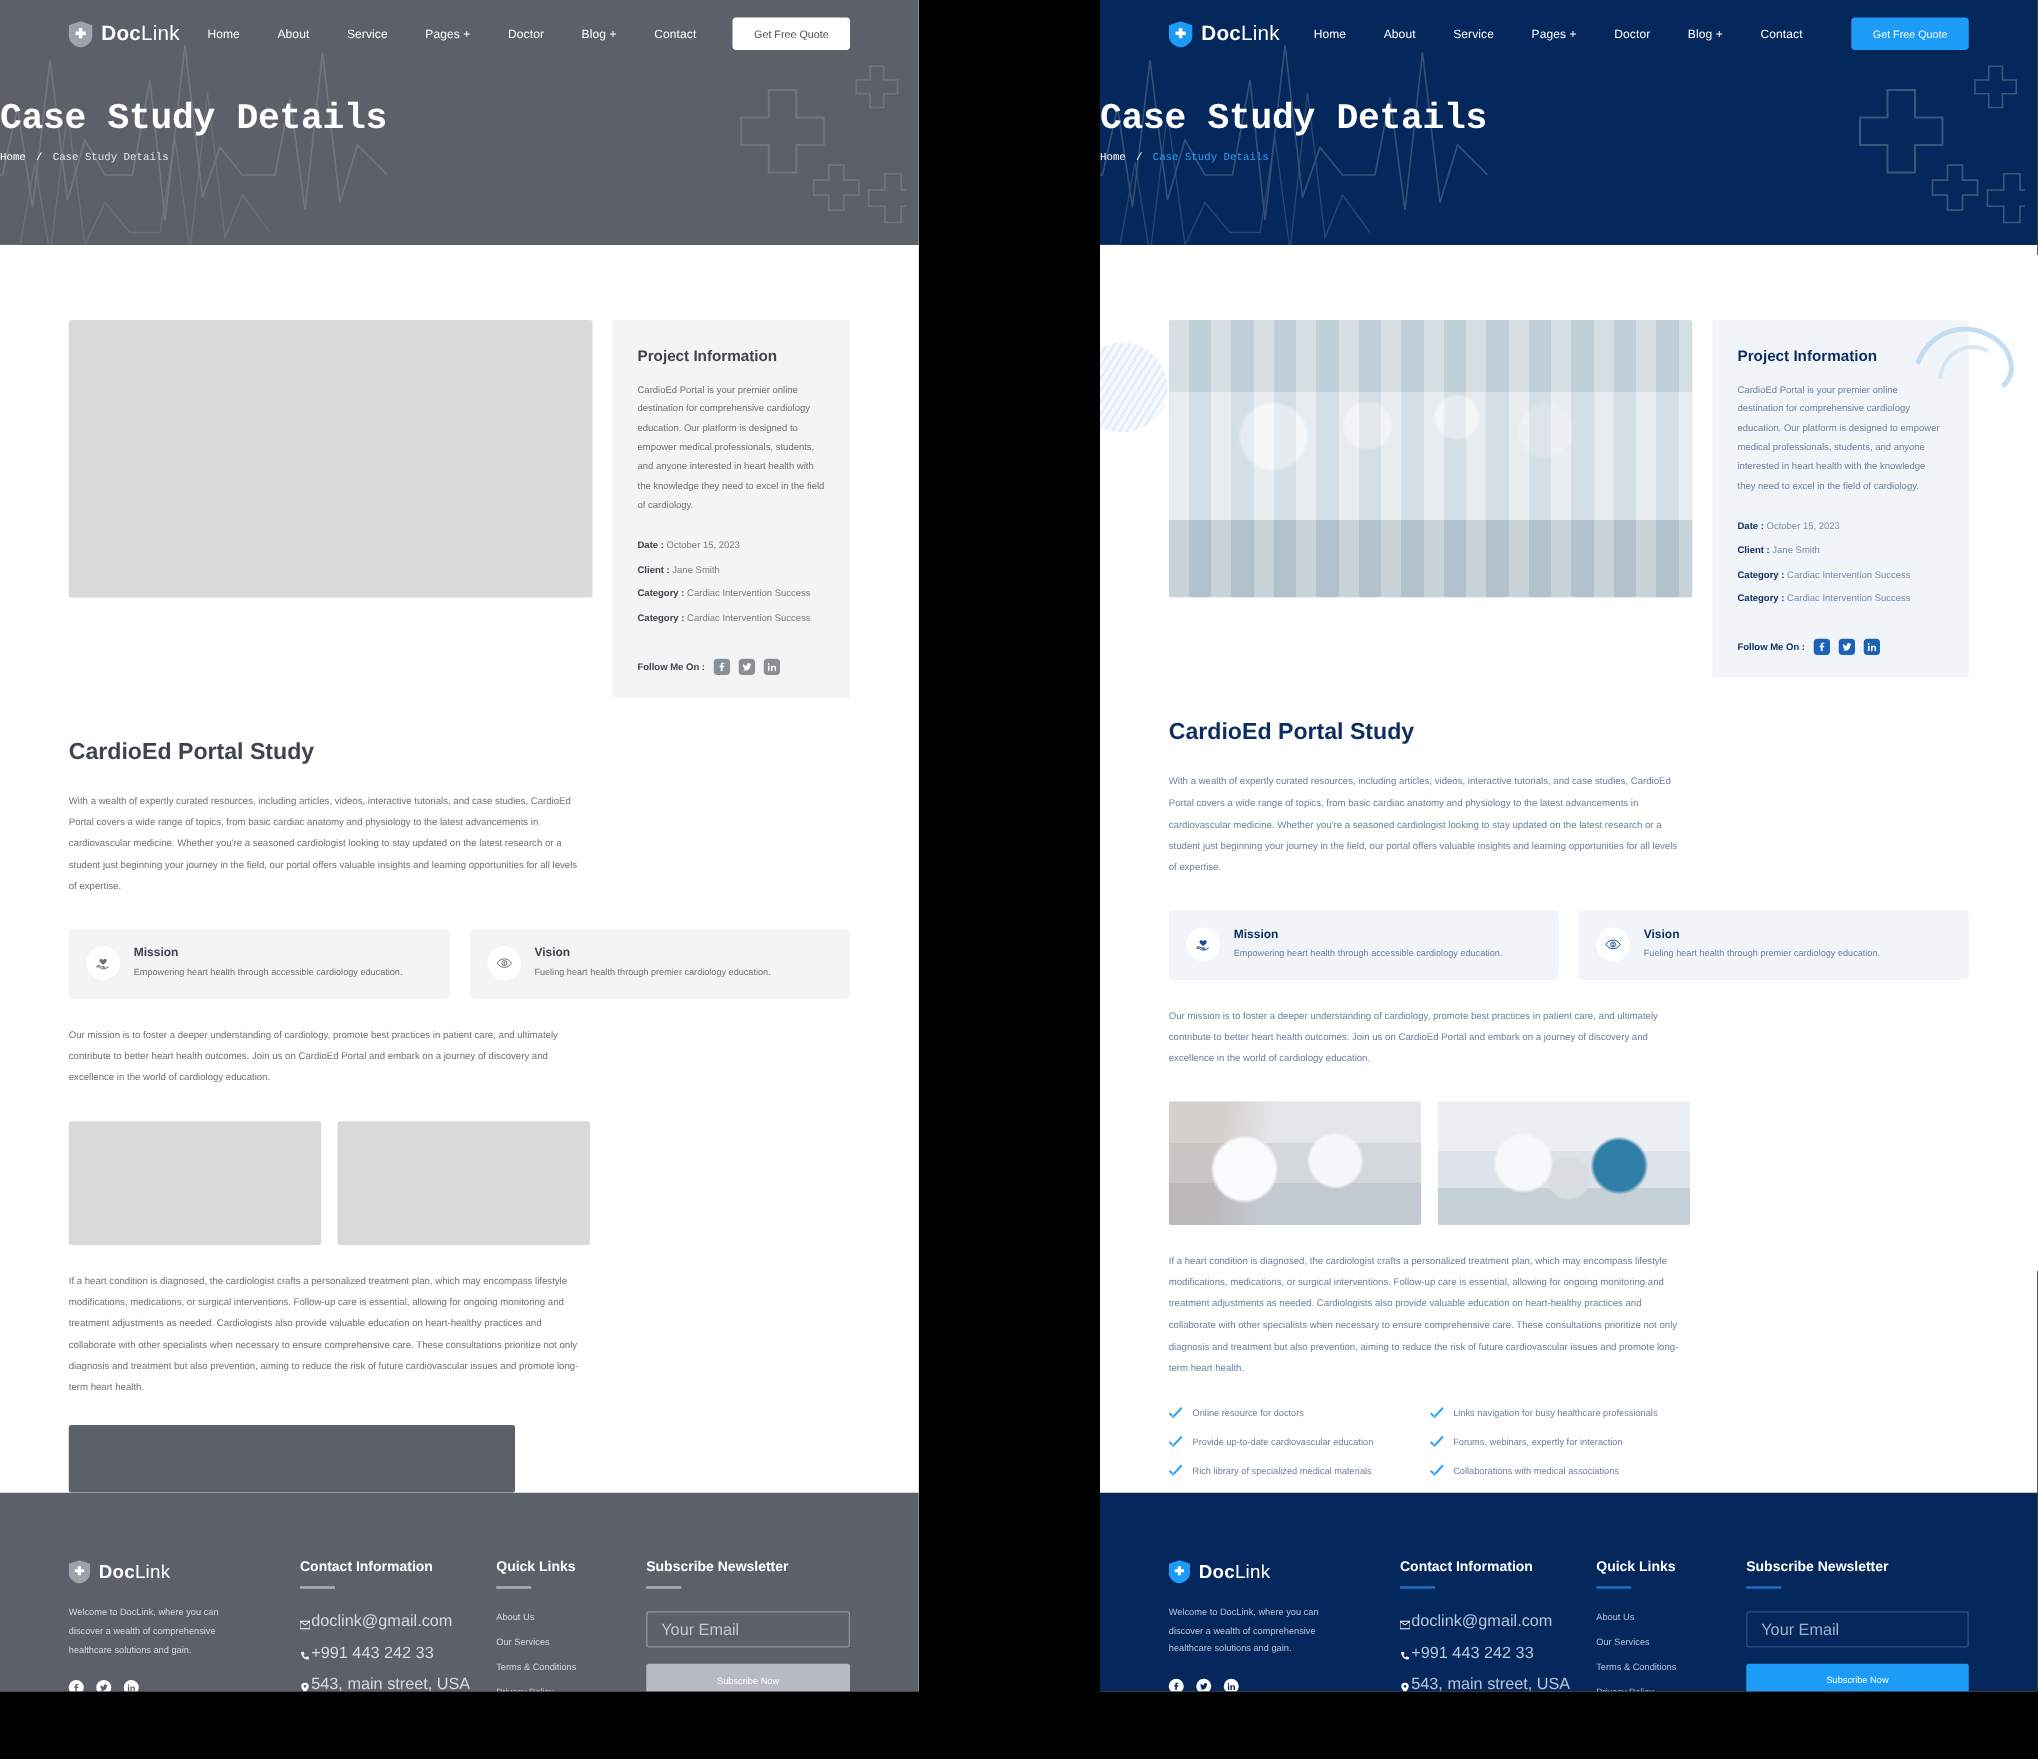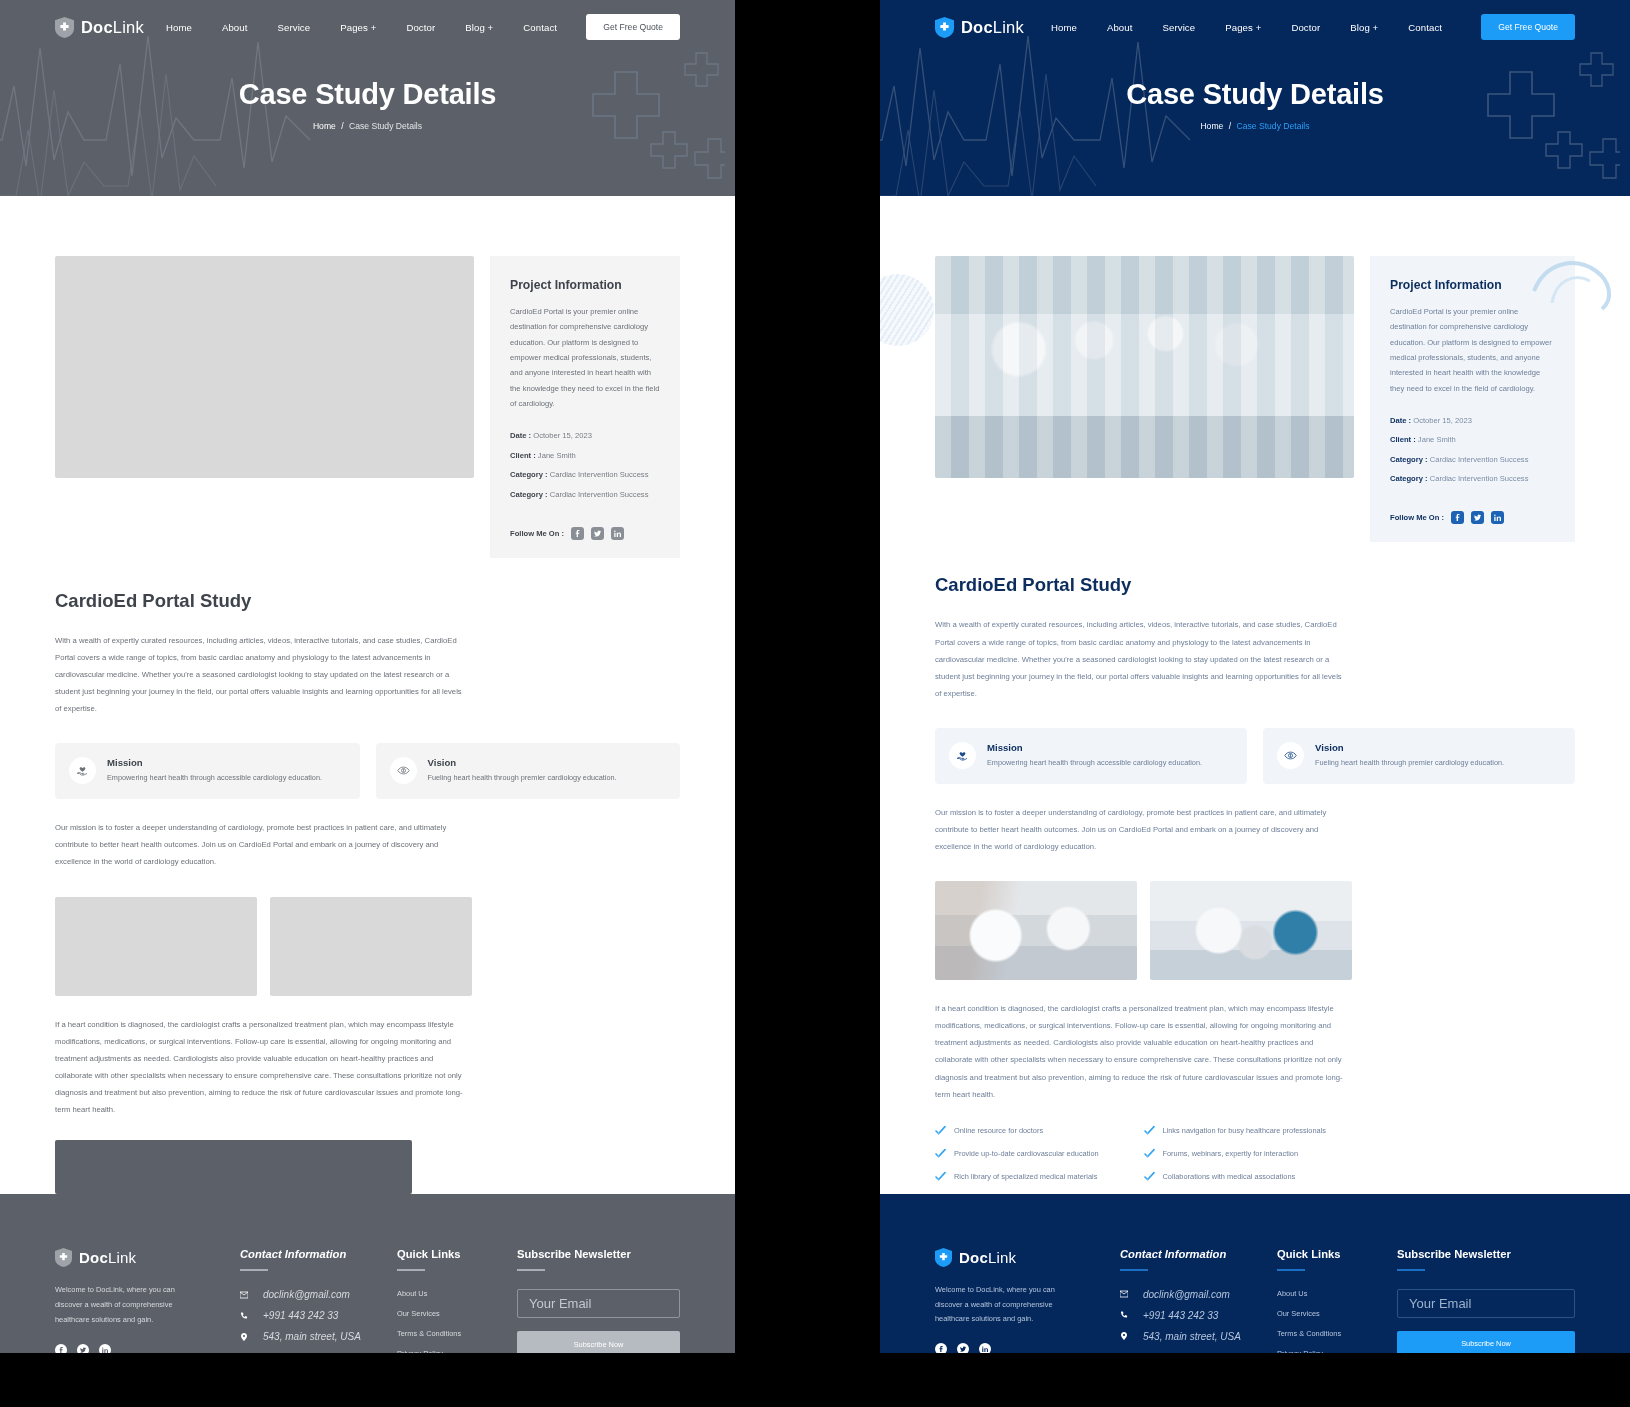--- a/index.html
+++ b/index.html
@@ -30,21 +30,21 @@
   .brand-mark { width:19px; height:21px; flex:0 0 auto; }
   .brand-text { font-size:16.5px; font-weight:700; letter-spacing:.2px; color:#fff; }
   .brand-text .lite { font-weight:400; }
 
   .nav-links { display:flex; gap:0; margin-left:auto; margin-right:auto; }
   .nav-links a { color:#fff; font-size:9.6px; text-decoration:none; padding:0 15px; white-space:nowrap; letter-spacing:.1px; }
   .cta { margin-left:auto; font-size:8.6px; padding:8px 17px; border-radius:3px; color:#fff; white-space:nowrap; border:none; cursor:pointer; font-family:inherit; }
   .gray .cta { background:#ffffff; color:#4b5058; }
   .color .cta { background:#1c9cf7; color:#fff; }
 
-  .hero-body { position:relative; z-index:3; text-align:center; margin-top:24px; }
+  .hero-body { position:relative; z-index:3; margin-top:24px;font-family:Liberation Mono, monospace; }
   .hero-title { font-size:29px; font-weight:700; color:#fff; letter-spacing:-.2px; }
   .crumb { margin-top:10px; font-size:8.6px; color:#fff; }
   .crumb .sep { margin:0 3px; }
   .gray .crumb .cur { color:#e3e5e7; }
   .color .crumb .cur { color:#2b9ef5; }
 
   
   .main { position:relative; background:#fff; }
   .wrap { padding: 60px 55px 0 55px; }
 
@@ -105,38 +105,38 @@
   .chk span { font-size:7.4px; } .color .chk span { color:#6d7f99; }
 
   .gray-block { width:357px; height:54px; background:#5c6169; margin-top:22px; border-radius:2px; }
 
   
   .footer { padding:54px 55px 0 55px; height:238px; }
   .gray .footer  { background:#5c6169; }
   .color .footer { background:#04275c; }
   .fgrid { display:flex; }
   .fcol1 { width:185px; }
-  .fcol2 { width:157px;font-style:italic; }
+  .fcol2 { width:157px; }
   .fcol3 { width:120px; }
   .fcol4 { flex:1; }
   .fbrand { display:flex; align-items:center; gap:7px; margin-bottom:16px; }
   .fbrand .brand-mark { width:17px; height:19px; }
   .fbrand .brand-text { font-size:15px; }
   .fabout { font-size:7.4px; line-height:2.0; color:#d7dade; max-width:140px; }
   .color .fabout { color:#b7c6dc; }
   .fsoc { display:flex; gap:10px; margin-top:16px; }
   .fsoc i { width:12px; height:12px; border-radius:50%; background:#fff; display:flex; align-items:center; justify-content:center; }
   .gray .fsoc i { background:#fff; } .color .fsoc i { background:#fff; }
   .fsoc svg { width:6px; height:6px; }
   .gray .fsoc svg { fill:#5c6169; } .color .fsoc svg { fill:#04275c; }
 
   .fhead { font-size:11.2px; font-weight:700; color:#fff; margin-bottom:9px; }
   .fline { width:28px; height:2px; margin-bottom:18px; }
   .gray .fline { background:#a9aeb4; } .color .fline { background:#1d6fc4; }
-  .fitem { display:flex; align-items:center; gap:15px; margin-bottom:10px; font-size:10px; color:#d7dade; }
+  .fitem { display:flex; align-items:flex-end; gap:1px; margin-bottom:10px; font-size:13px; color:#d7dade; }
   .color .fitem { color:#b7c6dc; }
   .fitem svg { width:8px; height:8px; flex:0 0 auto; fill:#fff; }
   .flink { display:block; font-size:7.4px; color:#d7dade; text-decoration:none; margin-bottom:11px; }
   .color .flink { color:#b7c6dc; }
   .femail { width:100%; max-width:178px; height:29px; background:transparent; border:1px solid rgba(255,255,255,.33);
             color:#cfd5de; font-size:13px; padding:4px 11px; font-family:inherit; border-radius:2px; }
   .color .femail { border-color:#2a5488; }
   .femail::placeholder { color:#c3c9d1; }
   .color .femail::placeholder { color:#9fb2cc; }
   .fsub { width:100%; max-width:178px; height:26px; margin-top:13px; border:none; border-radius:2px; font-size:7.4px; cursor:pointer; font-family:inherit; }

